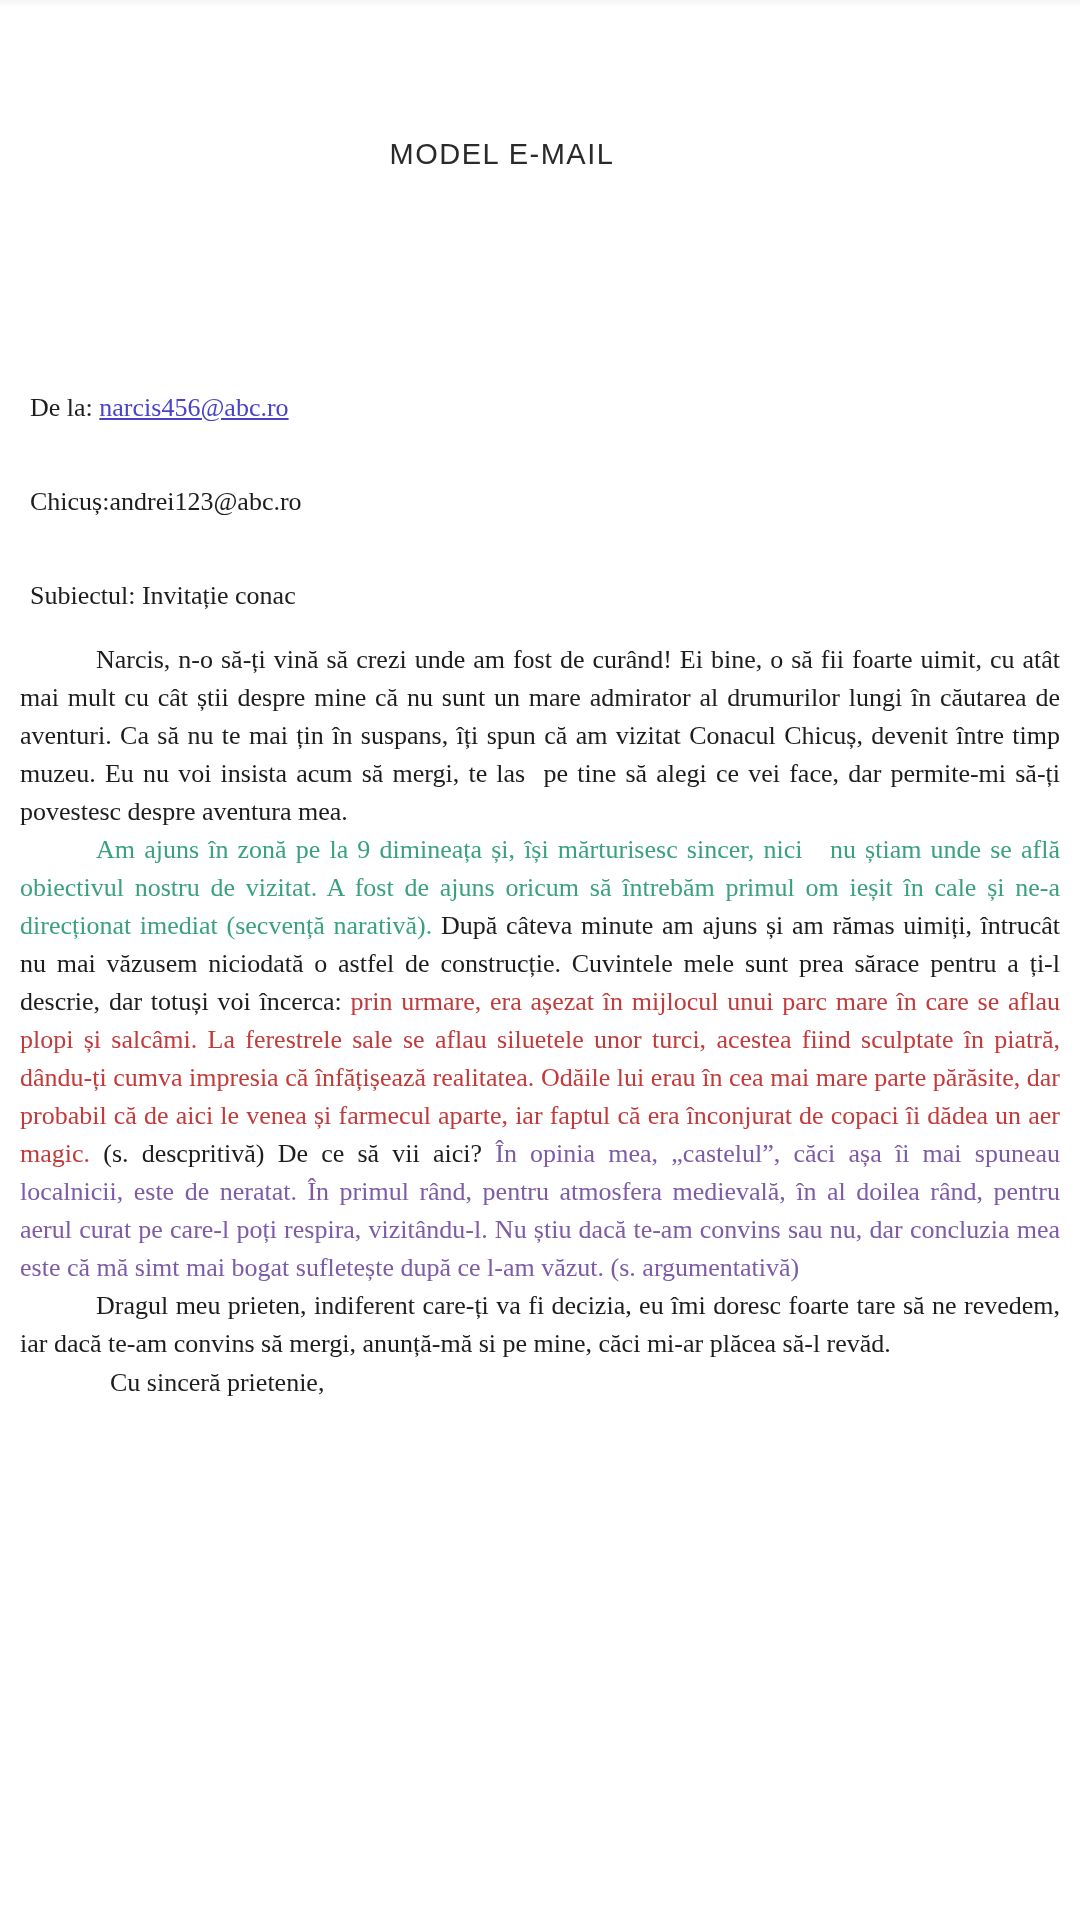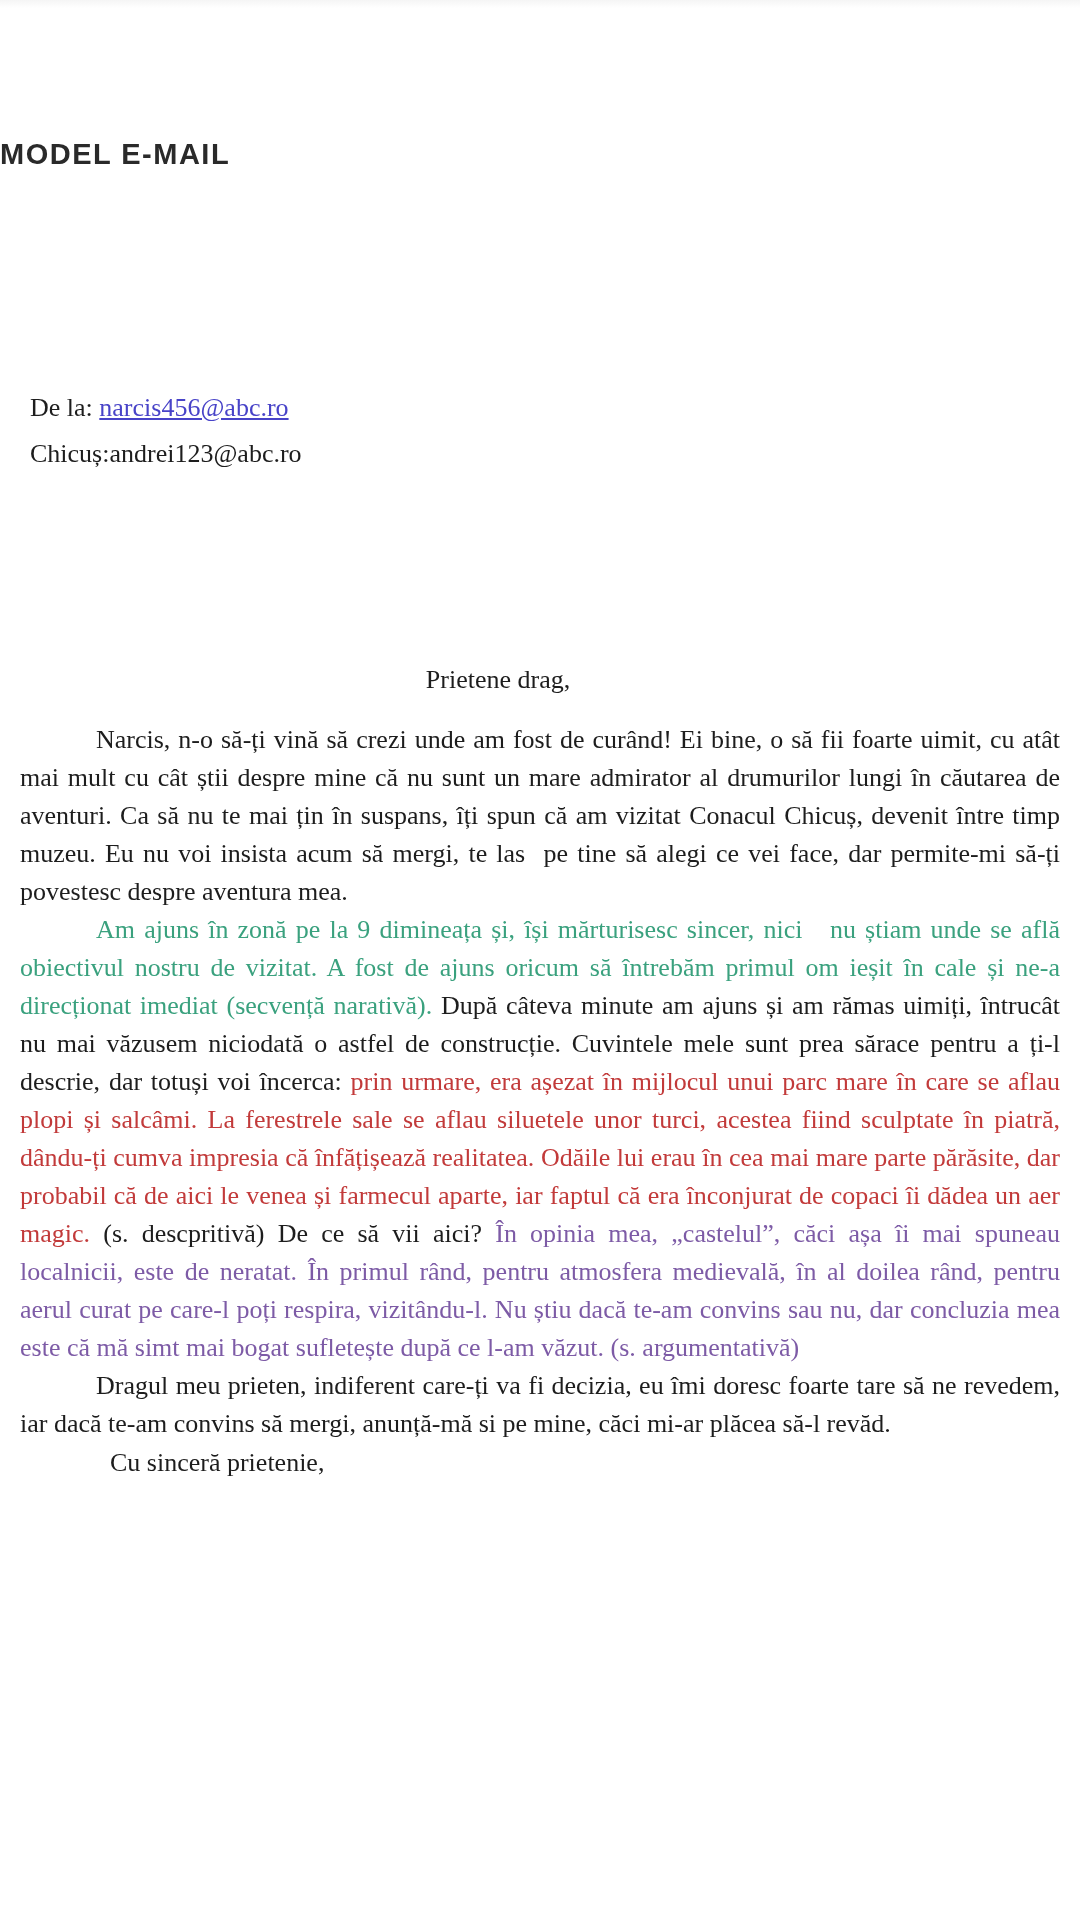--- a/index.html
+++ b/index.html
@@ -13,33 +13,33 @@
   }
   .page {
     position: absolute;
     top: 0; left: 0;
     width: 1080px; height: 1920px;
     background: linear-gradient(#f5f5f5 0px, #ffffff 8px);
   }
   .doc-title {
     margin-top: 138px;
     padding-right: 76px;
-    text-align: left;
+    text-align: center;
     font-family: "Liberation Sans", "DejaVu Sans", sans-serif;
     font-size: 29px;
     letter-spacing: 1.5px;
     color: #2a2a2a;
-    font-weight: 700;
+    font-weight: 400;
   }
   .headers {
     margin-top: 214px;
     padding-left: 30px;
     font-size: 26px;
   }
-  .header-line { line-height: 46px; }
+  .header-line { line-height: 46px; margin-top: 48px; }
   .header-label { color: #1d1d1d; }
   .email-link {
     text-decoration: underline;
     cursor: pointer;
   }
   .greeting {
     margin-top: 184px;
     text-align: center;
     padding-right: 84px;
     font-size: 26px;
@@ -62,23 +62,23 @@
 </head>
 <body>
 
 <div class="page">
 
   <div class="doc-title">MODEL E-MAIL</div>
 
   <div class="headers">
     <div class="header-line"><span class="header-label">De la: </span><a class="email-link" style="color: rgb(72, 67, 200);">narcis456@abc.ro</a></div>
     <div class="header-line"><span class="header-label">Chicuș:</span><span>andrei123@abc.ro</span></div>
+    <div class="header-line"><span class="header-label">Subiectul: </span><span>Invitație conac</span></div>
   </div>
 
-  <div class="greeting">Prietene drag,</div>
 
   <div class="body-text">
     <p>Narcis, n-o să-ți vină să crezi unde am fost de curând! Ei bine, o să fii foarte uimit, cu atât mai mult cu cât știi despre mine că nu sunt un mare admirator al drumurilor lungi în căutarea de aventuri. Ca să nu te mai țin în suspans, îți spun că am vizitat Conacul Chicuș, devenit între timp muzeu. Eu nu voi insista acum să mergi, te las&nbsp; pe tine să alegi ce vei face, dar permite-mi să-ți povestesc despre aventura mea.</p>
     <p id="paragraph-mixed"><span style="color: rgb(58, 161, 126);">Am ajuns în zonă pe la 9 dimineața și, își mărturisesc sincer, nici &nbsp; nu știam unde se află obiectivul nostru de vizitat. A fost de ajuns oricum să întrebăm primul om ieșit în cale și ne-a direcționat imediat (secvență narativă). </span><span style="color: rgb(29, 29, 29);">După câteva minute am ajuns și am rămas uimiți, întrucât nu mai văzusem niciodată o astfel de construcție. Cuvintele mele sunt prea sărace pentru a ți-l descrie, dar totuși voi încerca: </span><span style="color: rgb(194, 58, 58);">prin urmare, era așezat în mijlocul unui parc mare în care se aflau plopi și salcâmi. La ferestrele sale se aflau siluetele unor turci, acestea fiind sculptate în piatră, dându-ți cumva impresia că înfățișează realitatea. Odăile lui erau în cea mai mare parte părăsite, dar probabil că de aici le venea și farmecul aparte, iar faptul că era înconjurat de copaci îi dădea un aer magic. </span><span style="color: rgb(29, 29, 29);">(s. descpritivă) De ce să vii aici? </span><span style="color: rgb(125, 91, 166);">În opinia mea, „castelul”, căci așa îi mai spuneau localnicii, este de neratat. În primul rând, pentru atmosfera medievală, în al doilea rând, pentru aerul curat pe care-l poți respira, vizitându-l. Nu știu dacă te-am convins sau nu, dar concluzia mea este că mă simt mai bogat sufletește după ce l-am văzut. (s. argumentativă)</span></p>
     <p>Dragul meu prieten, indiferent care-ți va fi decizia, eu îmi doresc foarte tare să ne revedem, iar dacă te-am convins să mergi, anunță-mă si pe mine, căci mi-ar plăcea să-l revăd.</p>
   </div>
 
   <div class="closing-block">
     <div>Cu sinceră prietenie,</div>
   </div>

